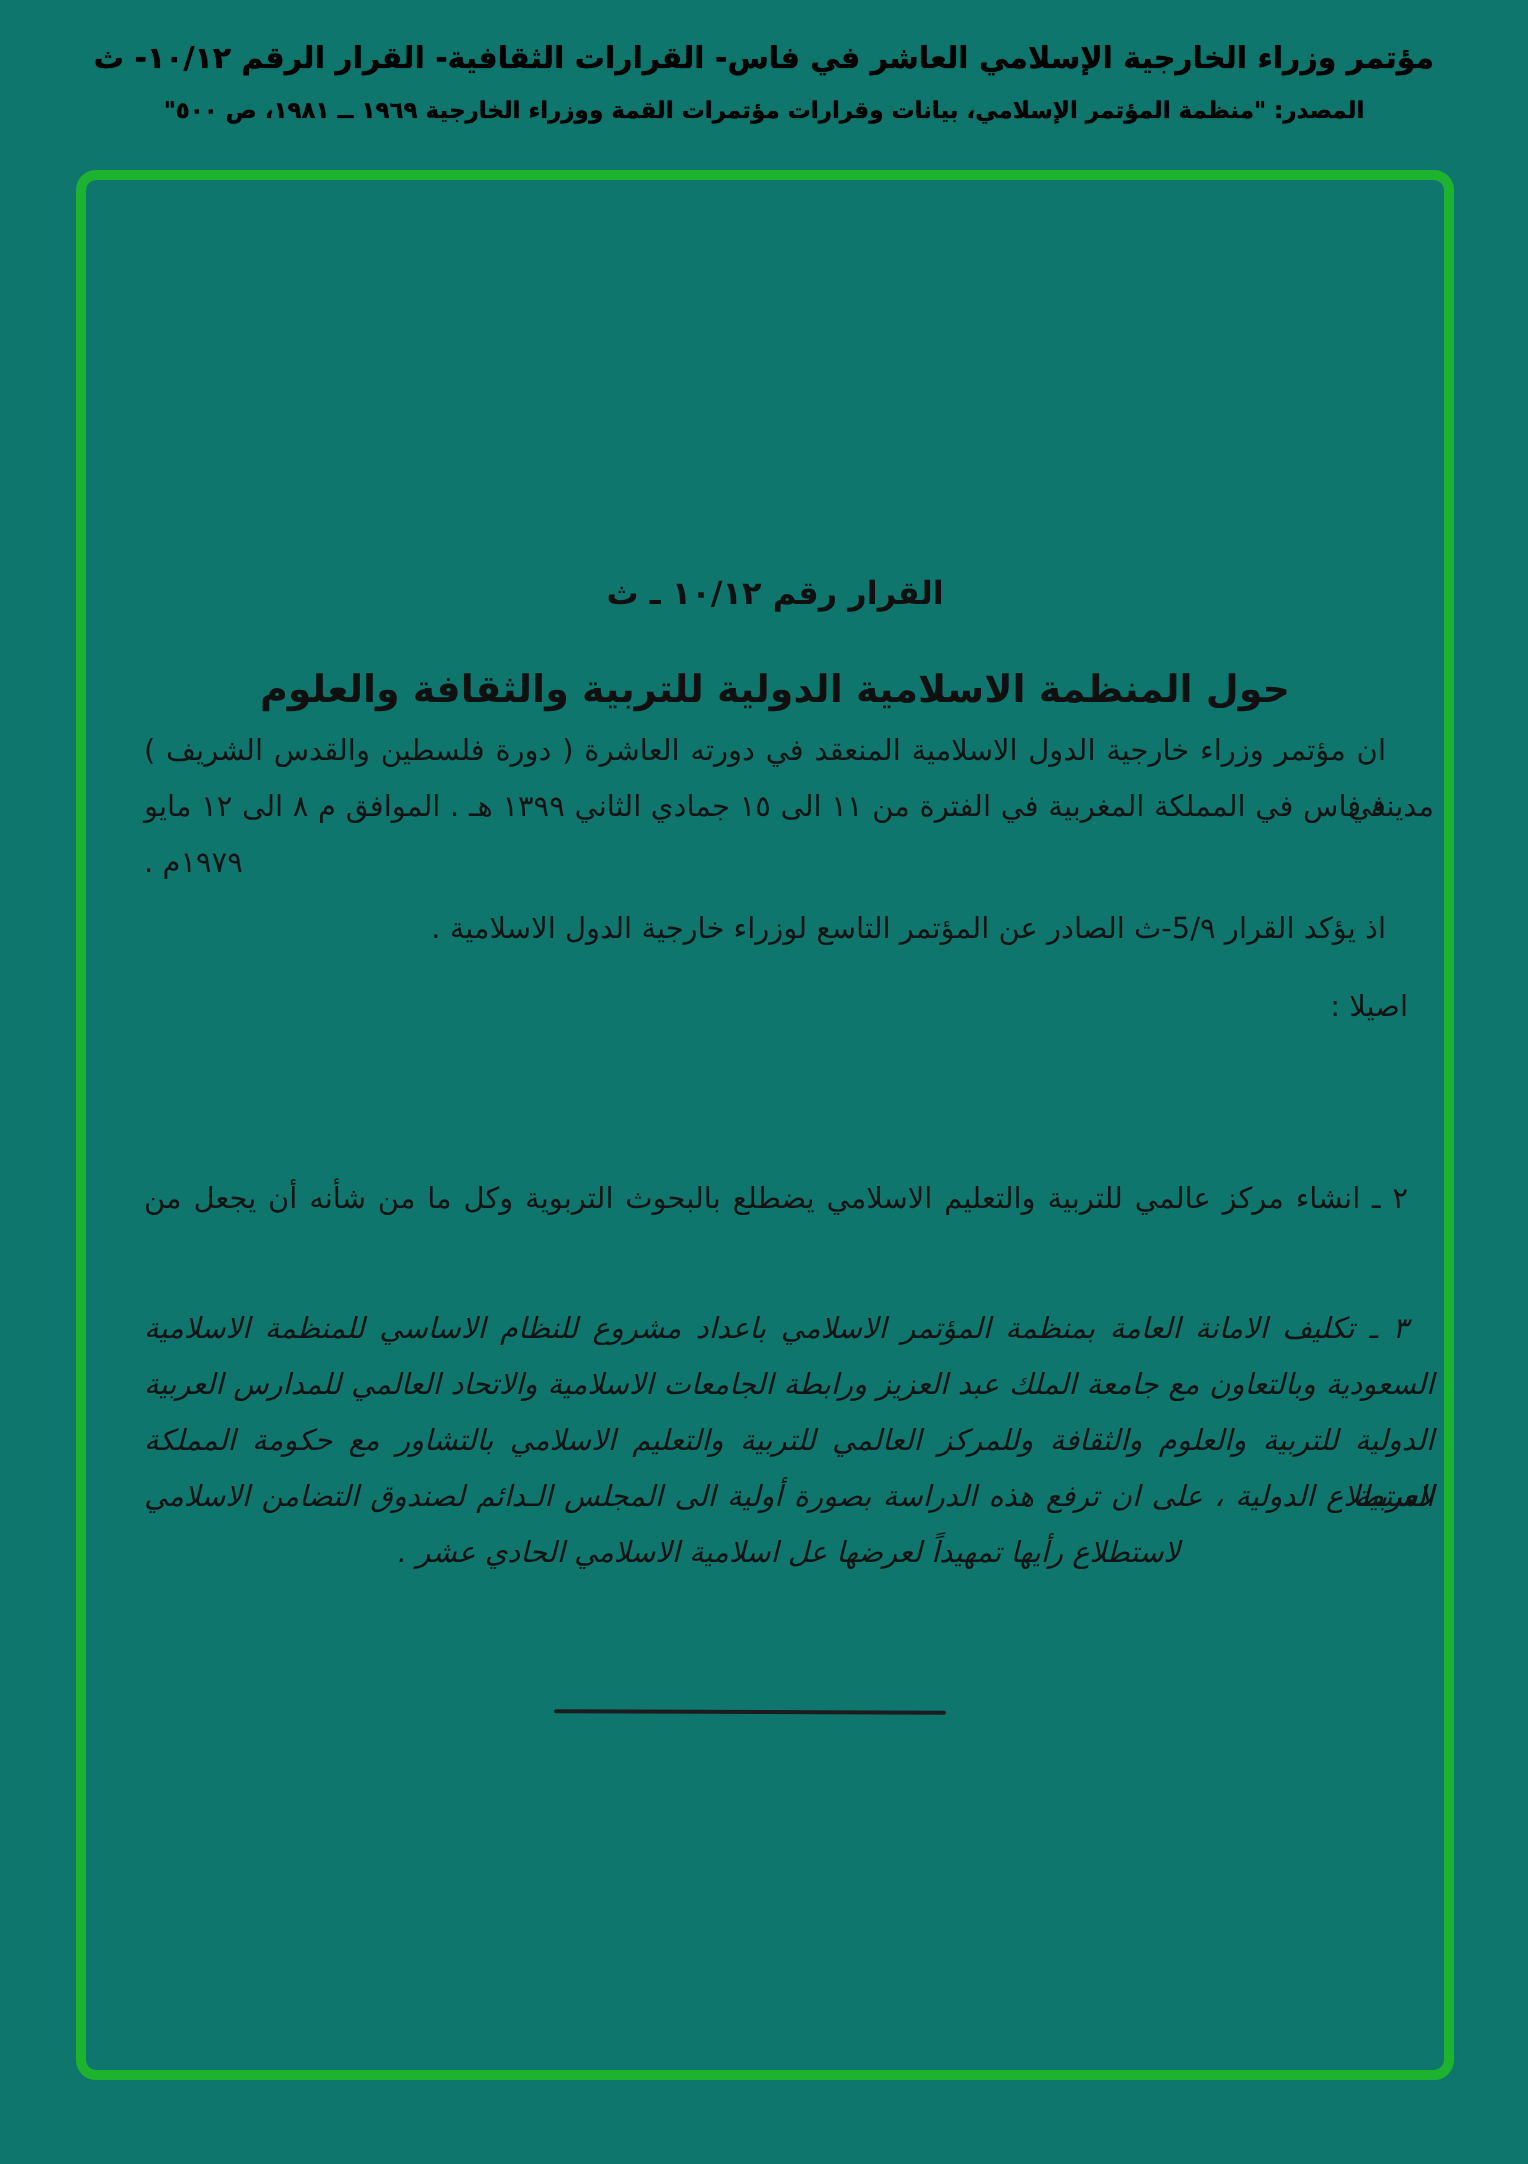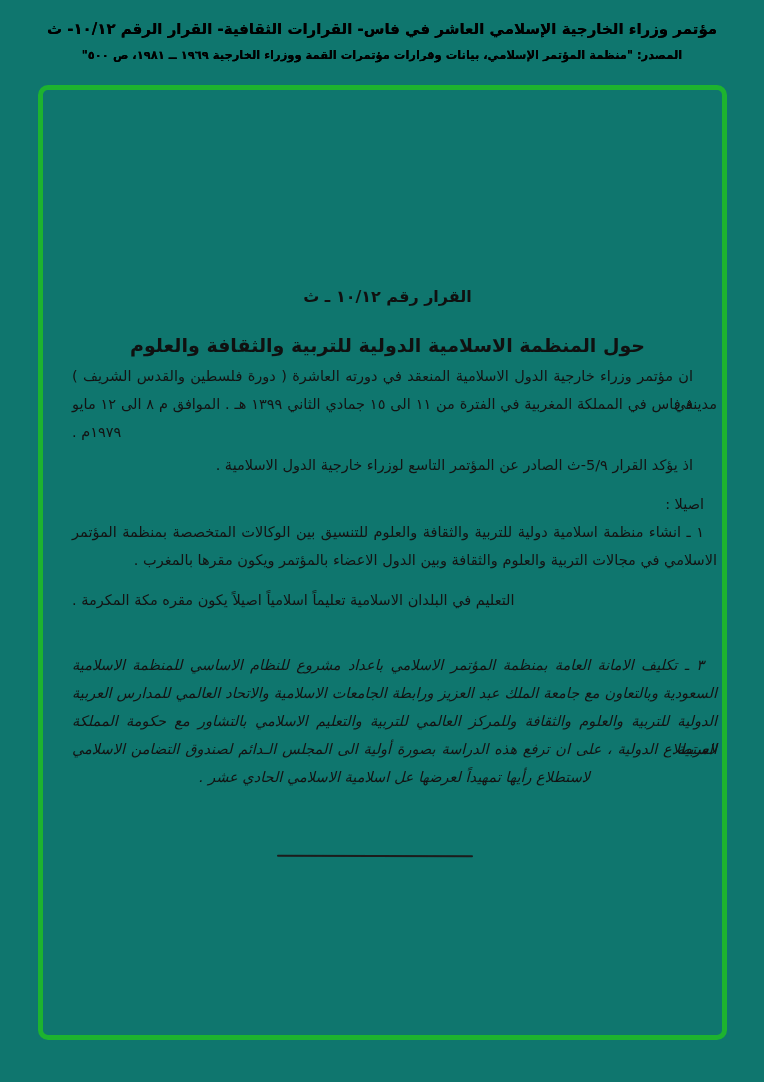--- a/index.html
+++ b/index.html
@@ -53,27 +53,23 @@
   </div>
 
   <div class="block b-affirm">
     <div class="line l-right indent">اذ يؤكد القرار 5/٩-ث الصادر عن المؤتمر التاسع لوزراء خارجية الدول الاسلامية .</div>
   </div>
 
   <div class="block b-decides">
     <div class="line l-right indent-sm">اصيلا :</div>
   </div>
 
-  <div class="block b-item1">
-    <div class="line l-justify indent-sm">١ ـ انشاء منظمة اسلامية دولية للتربية والثقافة والعلوم للتنسيق بين الوكالات المتخصصة بمنظمة المؤتمر</div>
-    <div class="line l-right">الاسلامي في مجالات التربية والعلوم والثقافة وبين الدول الاعضاء بالمؤتمر ويكون مقرها بالمغرب .</div>
-  </div>
 
   <div class="block b-item2">
-    <div class="line l-left">التعليم في البلدان الاسلامية تعليماً اسلامياً اصيلاً يكون مقره مكة المكرمة .</div>
+    <div class="line l-justify indent-sm">٢ ـ انشاء مركز عالمي للتربية والتعليم الاسلامي يضطلع بالبحوث التربوية وكل ما من شأنه أن يجعل من</div>
   </div>
 
   <div class="block b-item3">
     <div class="line l-justify indent-sm">٣ ـ تكليف الامانة العامة بمنظمة المؤتمر الاسلامي باعداد مشروع للنظام الاساسي للمنظمة الاسلامية</div>
     <div class="line l-justify">السعودية وبالتعاون مع جامعة الملك عبد العزيز ورابطة الجامعات الاسلامية والاتحاد العالمي للمدارس العربية</div>
     <div class="line l-justify">الدولية للتربية والعلوم والثقافة وللمركز العالمي للتربية والتعليم الاسلامي بالتشاور مع حكومة المملكة العربية</div>
     <div class="line l-justify">لاستطلاع الدولية ، على ان ترفع هذه الدراسة بصورة أولية الى المجلس الـدائم لصندوق التضامن الاسلامي</div>
     <div class="line l-center">لاستطلاع رأيها تمهيداً لعرضها عل اسلامية الاسلامي الحادي عشر .</div>
   </div>
 

